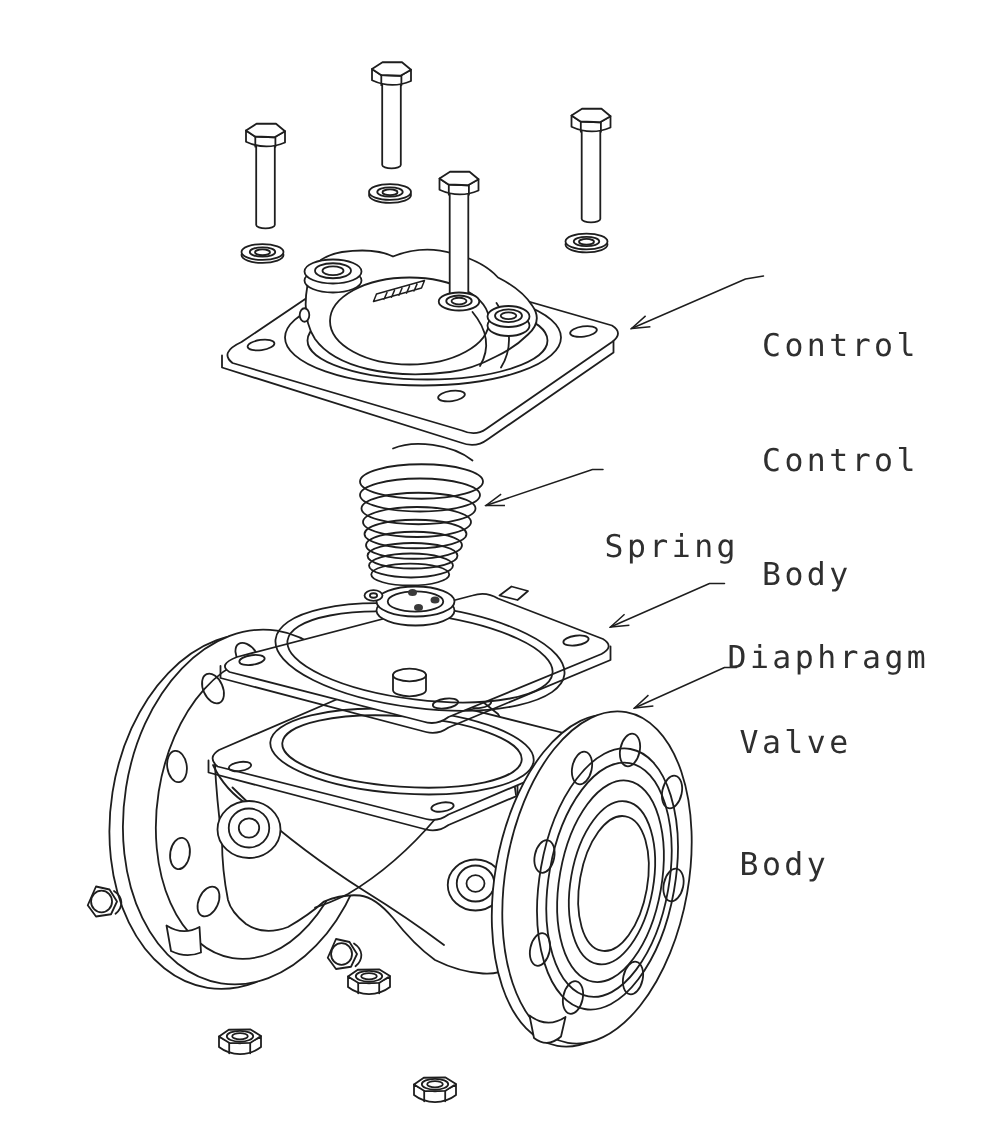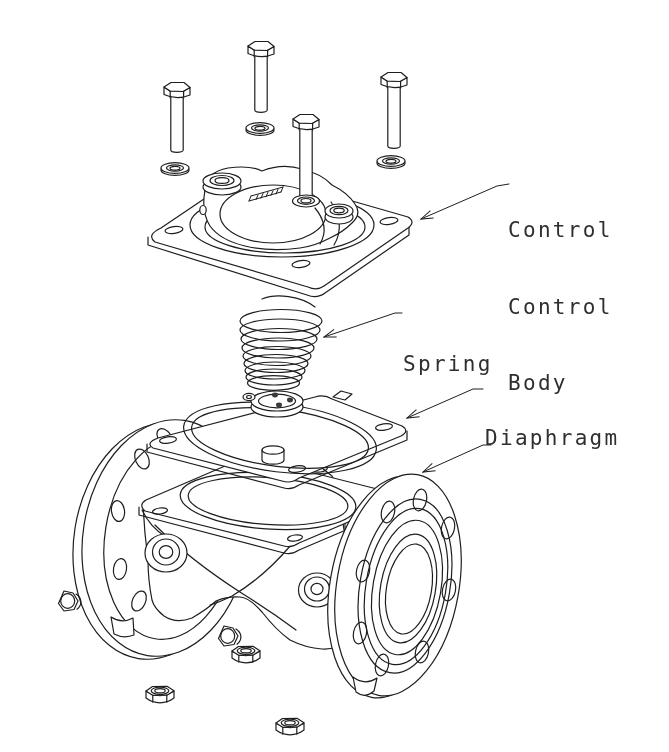--- a/index.html
+++ b/index.html
@@ -206,14 +206,18 @@
   <div>Control</div>
   <div>Control</div>
   <div>Body</div>
 </div>
 <div class="label" style="left:403px;top:301px">
   <div>Spring</div>
 </div>
 <div class="label" style="left:485px;top:375px">
   <div>Diaphragm</div>
 </div>
+<div class="label two" style="left:493px;top:428px">
+  <div>Valve</div>
+  <div>Body</div>
+</div>
 
 </div>
 
 </body></html>

